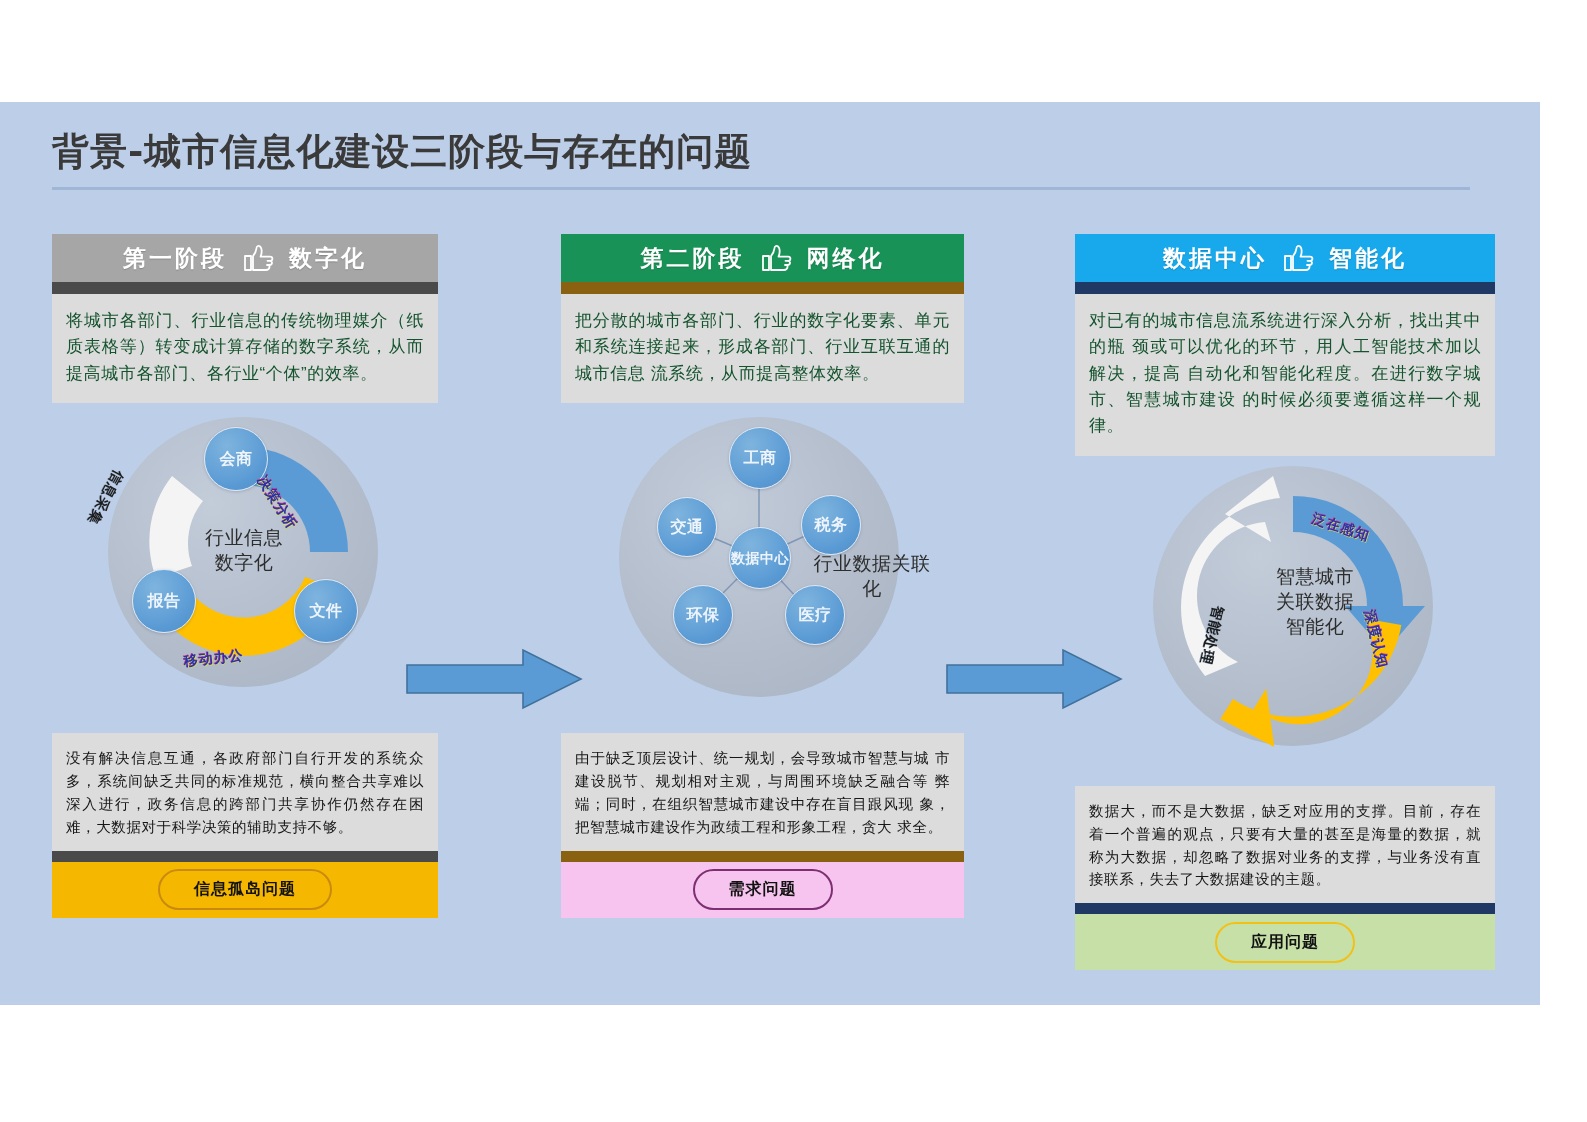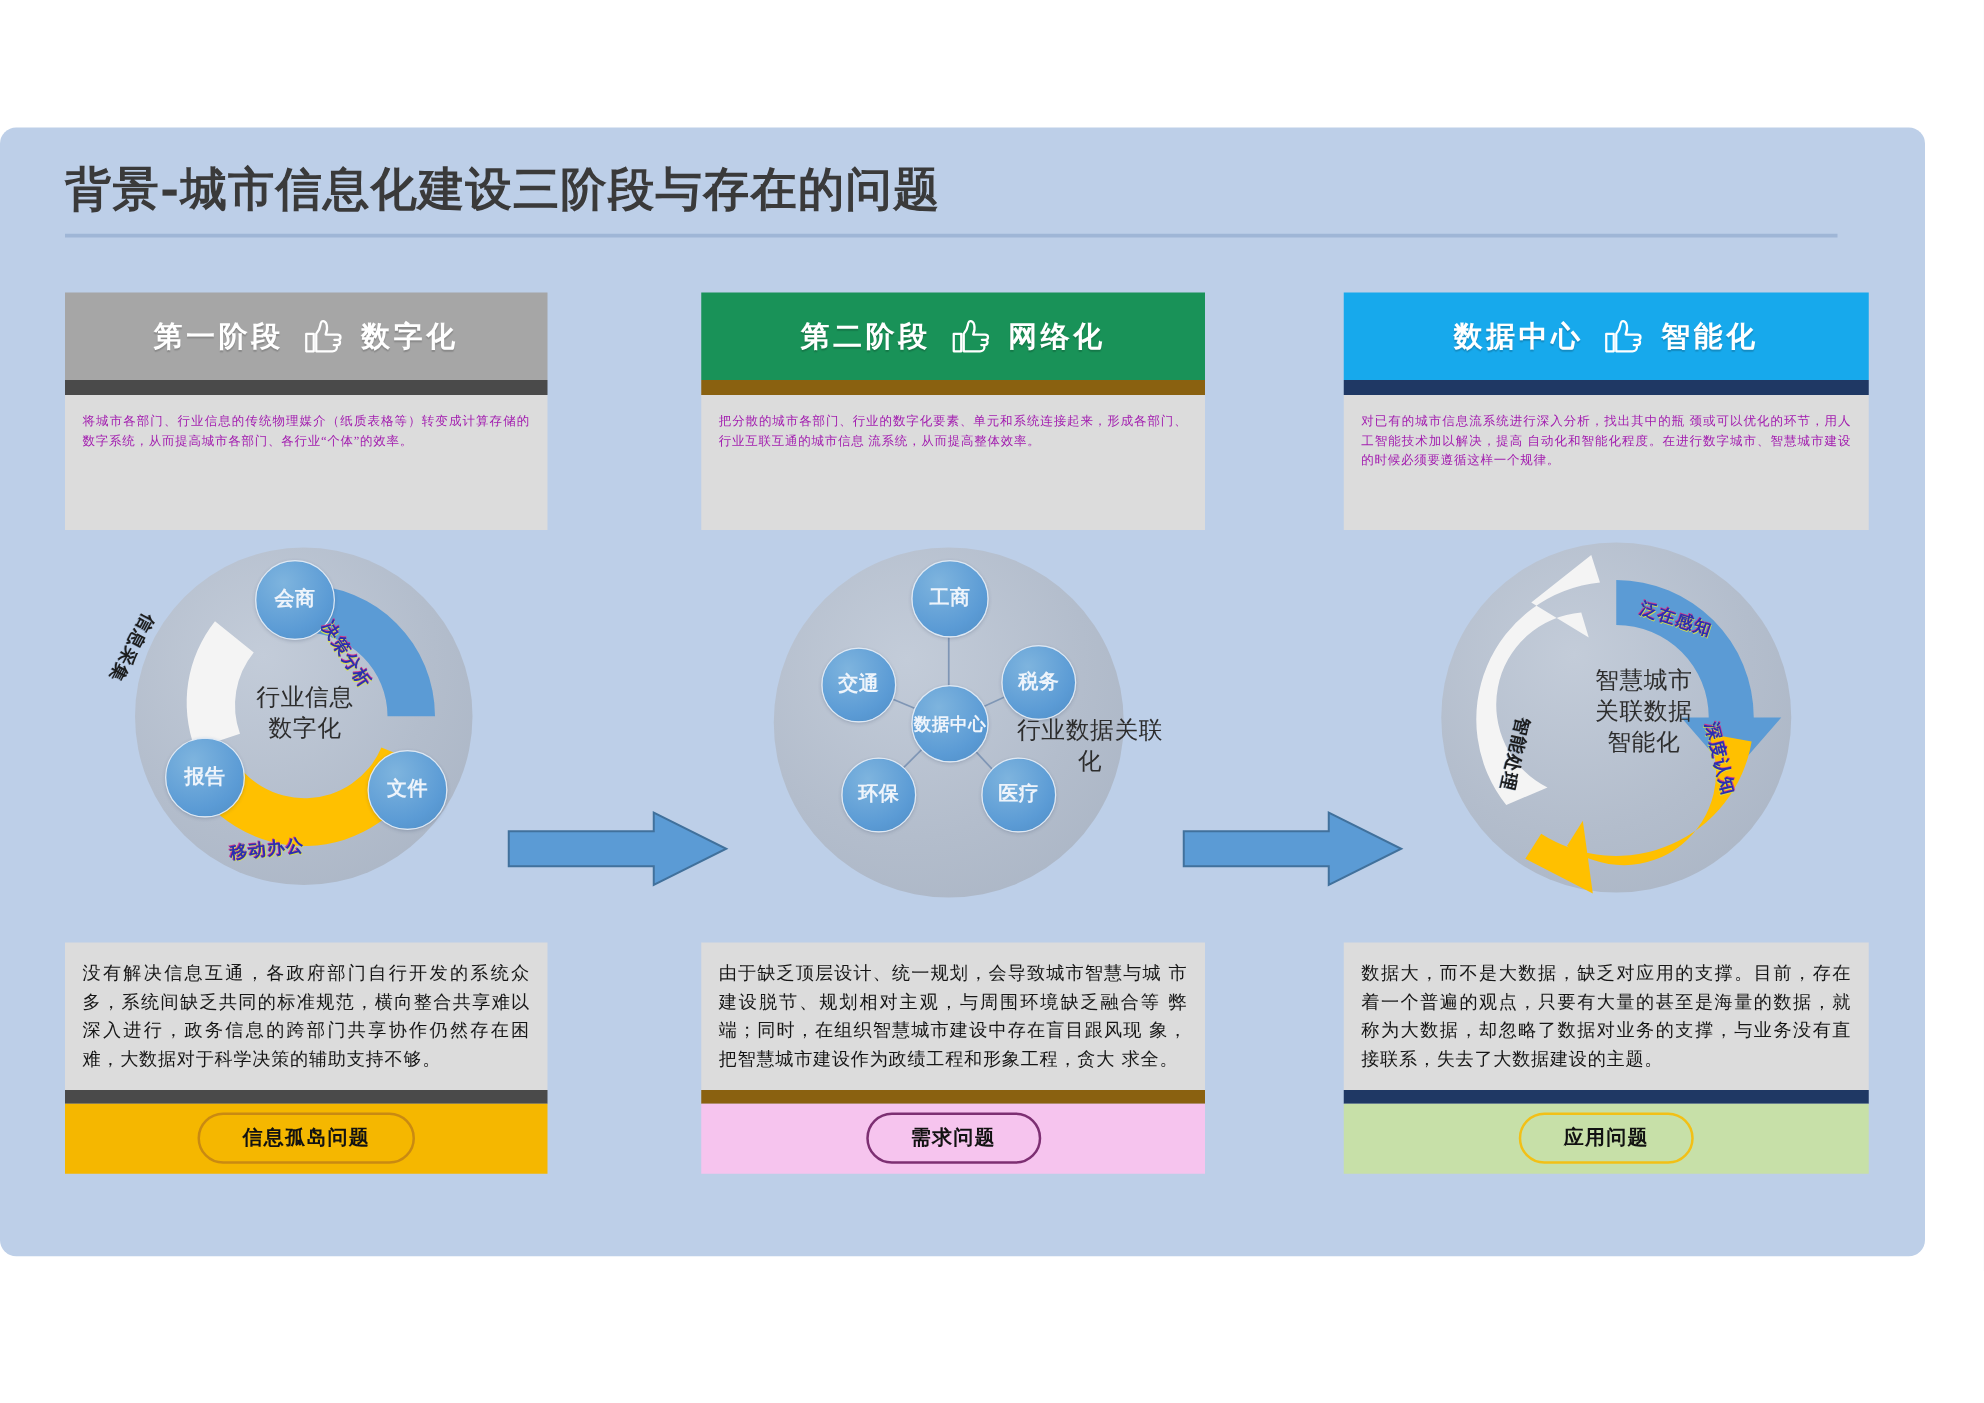--- a/index.html
+++ b/index.html
@@ -14,21 +14,20 @@
     overflow: hidden;
   }
 
   #slide {
     position: absolute;
     left: 0px;
     top: 102px;
     width: 1540px;
     height: 903px;
     background: #bdcfe8;
-    border-radius: 13px;
   }
 
   
   #title-wrap {
     position: absolute;
     left: 52px;
     top: 28px;
     width: 1420px;
   }
   #page-title {
@@ -52,21 +51,21 @@
     position: absolute;
     top: 132px;
   }
   #col-1 { left: 52px;  width: 386px; }
   #col-2 { left: 561px; width: 403px; }
   #col-3 { left: 1075px; width: 420px; }
 
   
   .stage-card { position: relative; }
   .stage-head {
-    height: 70px;
+    height: 48px;
     display: flex;
     align-items: center;
     justify-content: center;
     gap: 14px;
   }
   .stage-head .stage-label,
   .stage-head .stage-kind {
     font-family: "DejaVu Serif", "Liberation Serif", serif;
     font-size: 23px;
     font-weight: 700;
@@ -80,24 +79,24 @@
     display: block;
   }
   .stage-underbar { height: 12px; }
   .stage-body {
     background: #dcdcdc;
     padding: 14px 14px 16px 14px;
     min-height: 78px;
   }
   .stage-body p {
     margin: 0;
-    font-family: Liberation Serif, serif;
-    font-size: 10px;
+    font-family: Liberation Sans, sans-serif;
+    font-size: 17px;
     line-height: 1.55;
-    color: #a21caf;
+    color: #14532d;
     letter-spacing: 0.6px;
     text-align: justify;
   }
 
   
   #col-1 .stage-head { background: #a6a6a6; }
   #col-1 .stage-underbar { background: #4a4a4a; }
   #col-2 .stage-head { background: #199258; }
   #col-2 .stage-underbar { background: #8a6110; }
   #col-3 .stage-head { background: #17a9ec; }

